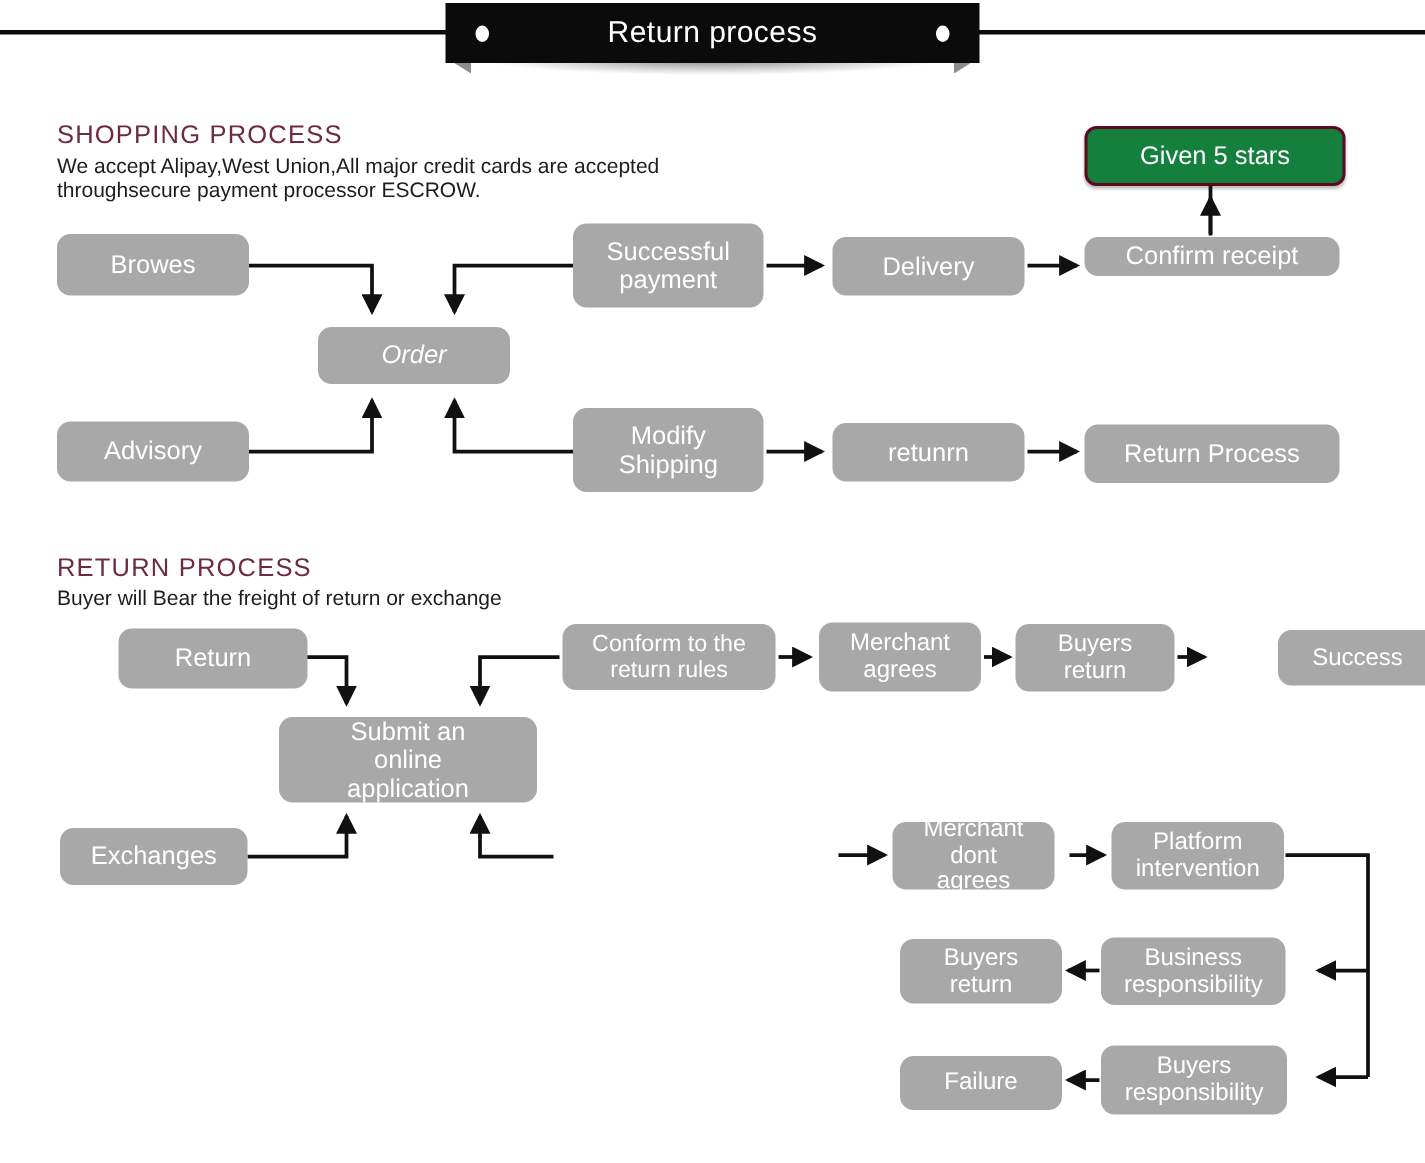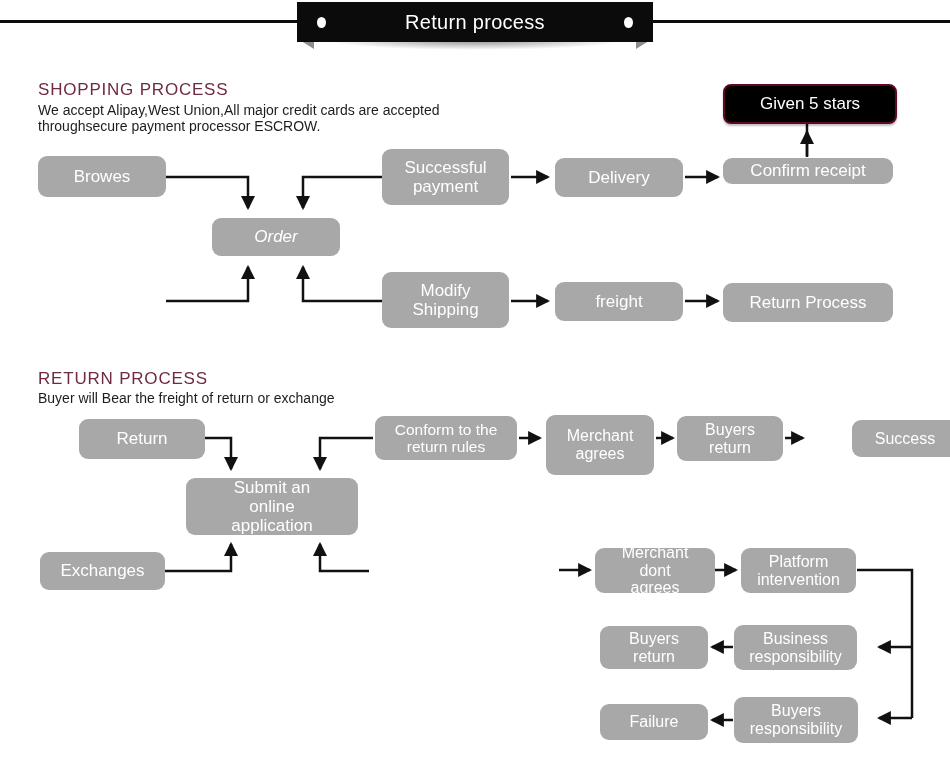--- a/index.html
+++ b/index.html
@@ -37,21 +37,21 @@
   .node{
     position:absolute;background:#a8a8a8;border-radius:9px;color:#ffffff;
     display:flex;align-items:center;justify-content:center;text-align:center;
     line-height:1.12;z-index:2;
   }
   .fs17{font-size:17px;}
   .fs16{font-size:16px;}
   .fs15{font-size:15.5px;}
   .pad{padding:0 33px;box-sizing:border-box;}
   .node.accent{
-    background:#000000;border:2px solid #5f081f;border-radius:8px;font-size:17px;
+    background:#15803d;border:2px solid #5f081f;border-radius:8px;font-size:17px;
     box-shadow:0 2px 2px rgba(0,0,0,.25);
   }
   
   svg.arrows{position:absolute;left:0;top:0;z-index:1;}
   svg.arrows polyline,svg.arrows line{fill:none;stroke:#111111;stroke-width:2.5;}
 </style>
 </head>
 <body>
 
 <div class="stage">
@@ -104,31 +104,32 @@
     <polyline points="733,647 712,647" marker-end="url(#ah)"></polyline>
     <polyline points="733,720 712,720" marker-end="url(#ah)"></polyline>
   </svg>
 
   <div class="node fs17" style="left:38px;top:156px;width:128px;height:41px;">Browes</div>
   <div class="node fs17" style="left:212px;top:218px;width:128px;height:38px;font-style:italic;">Order</div>
   <div class="node fs17 pad" style="left:382px;top:149px;width:127px;height:56px;">Successful payment</div>
   <div class="node fs17" style="left:555px;top:158px;width:128px;height:39px;">Delivery</div>
   <div class="node fs17" style="left:723px;top:158px;width:170px;height:26px;">Confirm receipt</div>
   <div class="node accent" style="left:723px;top:84px;width:170px;height:36px;">Given 5 stars</div>
+  <div class="node fs17" style="left:38px;top:281px;width:128px;height:40px;">Advisory</div>
   <div class="node fs17 pad" style="left:382px;top:272px;width:127px;height:56px;">Modify Shipping</div>
-  <div class="node fs17" style="left:555px;top:282px;width:128px;height:39px;">freight</div>
+  <div class="node fs17" style="left:555px;top:282px;width:128px;height:39px;">retunrn</div>
   <div class="node fs17" style="left:723px;top:283px;width:170px;height:39px;">Return Process</div>
 
   <div class="node fs17" style="left:39px;top:419px;width:126px;height:40px;margin-left:40px;">Return</div>
   <div class="node fs17 pad" style="left:186px;top:478px;width:172px;height:57px;">Submit an online application</div>
   <div class="node fs17" style="left:40px;top:552px;width:125px;height:38px;">Exchanges</div>
   <div class="node fs15" style="left:375px;top:416px;width:142px;height:44px;">Conform to the return rules</div>
-  <div class="node fs16 pad" style="left:546px;top:415px;width:108px;height:60px;">Merchant agrees</div>
+  <div class="node fs16 pad" style="left:546px;top:415px;width:108px;height:46px;">Merchant agrees</div>
   <div class="node fs16 pad" style="left:677px;top:416px;width:106px;height:45px;">Buyers return</div>
   <div class="node fs16" style="left:807px;top:420px;width:106px;height:37px;margin-left:45px;">Success</div>
-  <div class="node fs16 pad" style="left:595px;top:548px;width:120px;height:45px;">Merchant dont agrees</div>
+  <div class="node fs16 pad" style="left:595px;top:548px;width:108px;height:45px;">Merchant dont agrees</div>
   <div class="node fs16 pad" style="left:741px;top:548px;width:115px;height:45px;">Platform intervention</div>
   <div class="node fs16 pad" style="left:600px;top:626px;width:108px;height:43px;">Buyers return</div>
   <div class="node fs16 pad" style="left:734px;top:625px;width:123px;height:45px;">Business responsibility</div>
   <div class="node fs16" style="left:600px;top:704px;width:108px;height:36px;">Failure</div>
   <div class="node fs16 pad" style="left:734px;top:697px;width:124px;height:46px;">Buyers responsibility</div>
 
 </div>
 
 </body></html>

